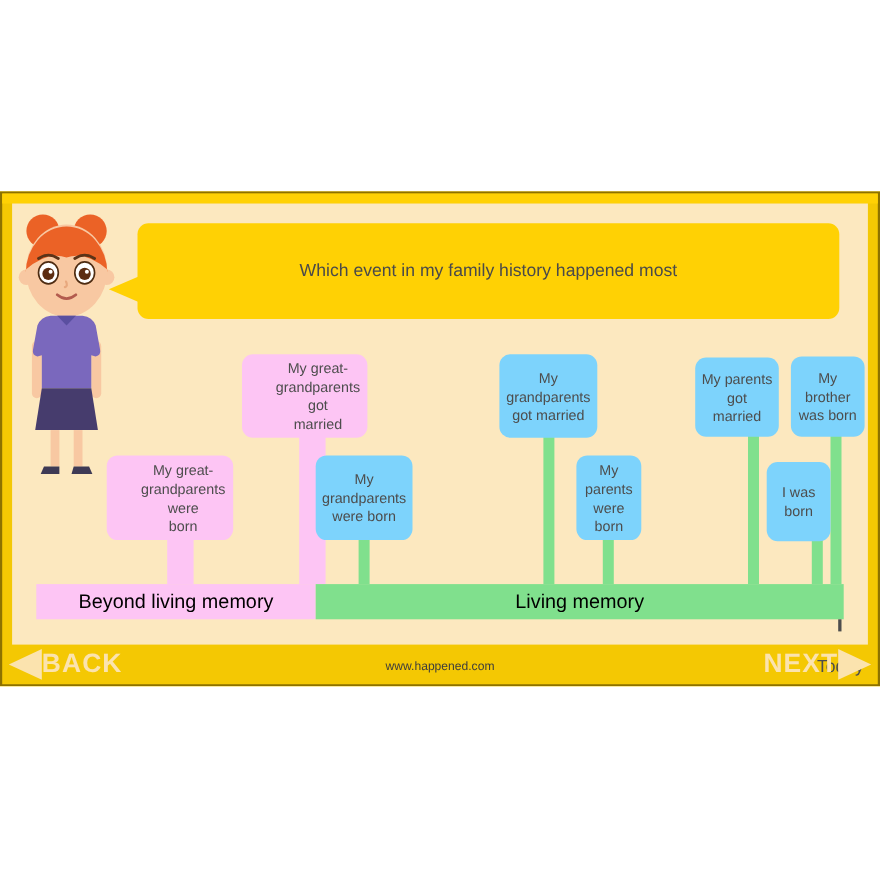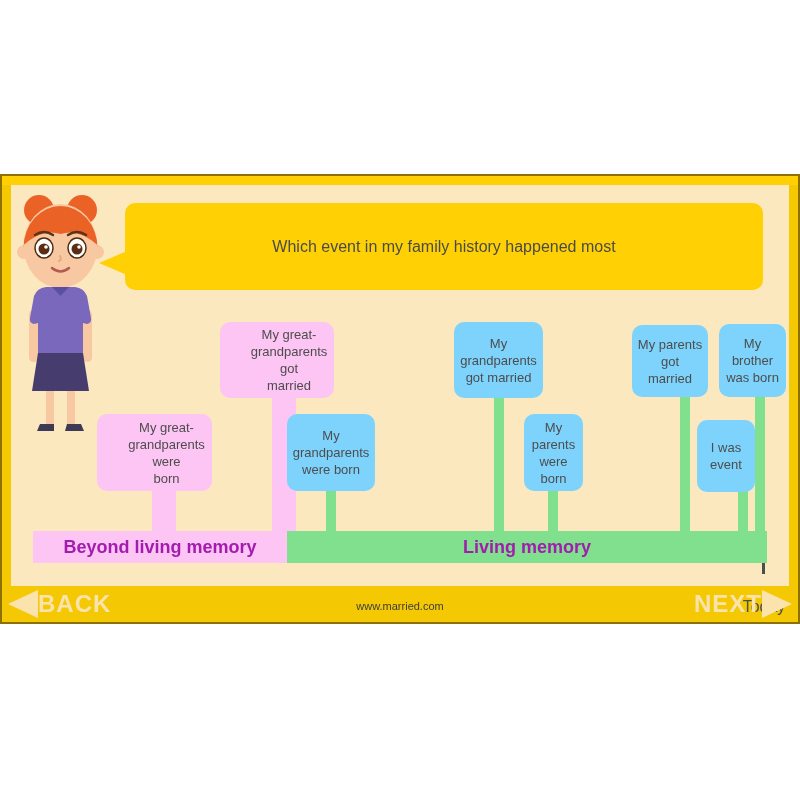--- a/index.html
+++ b/index.html
@@ -48,21 +48,21 @@
 
   .stem { position: absolute; width: 10px; }
   .stem.pink { background: #fdc5f4; }
   .stem.green { background: #80e08d; }
 
   
   .era-bar {
     position: absolute; top: 357px; height: 32px;
     display: flex; align-items: center; justify-content: center;
   }
-  .era-bar span { font-size: 18px; color: #a21caf; font-weight: bold; }
+  .era-bar span { font-size: 18px; color: #000000; }
   .bar-beyond { left: 33px; width: 254px; background: #fdc5f4; }
   .bar-living { left: 287px; width: 480px; background: #80e08d; }
 
   .today-tick { position: absolute; left: 762px; top: 389px; width: 3px; height: 11px; background: #4d4d4d; }
   .today-label { position: absolute; left: 738px; top: 424px; width: 52px; text-align: center;
     font-size: 16px; color: #4d4d4d; }
 
   
   .footer {
     position: absolute; left: 2px; right: 2px; top: 412px; height: 36px;
@@ -163,21 +163,21 @@
 were
 born</span>
   </div>
   <div class="event-box green" style="left:632px; top:151px; width:76px;  height:72px;">
     <span class="event-label">My parents
 got
 married</span>
   </div>
   <div class="event-box green" style="left:697px; top:246px; width:58px;  height:72px;">
     <span class="event-label">I was
-event</span>
+born</span>
   </div>
   <div class="event-box green" style="left:719px; top:150px; width:67px;  height:73px;">
     <span class="event-label">My
 brother
 was born</span>
   </div>
 
   <div class="era-bar bar-beyond">
     <span>Beyond living memory</span>
   </div>
@@ -191,14 +191,14 @@
   <div class="footer">
     <div class="nav-btn">
       <span class="arrow-left"></span>
       <span class="nav-label">BACK</span>
     </div>
     <div class="nav-btn">
       <span class="nav-label">NEXT</span>
       <span class="arrow-right"></span>
     </div>
   </div>
-  <div class="website">www.married.com</div>
+  <div class="website">www.happened.com</div>
 </div>
 
 </body></html>

